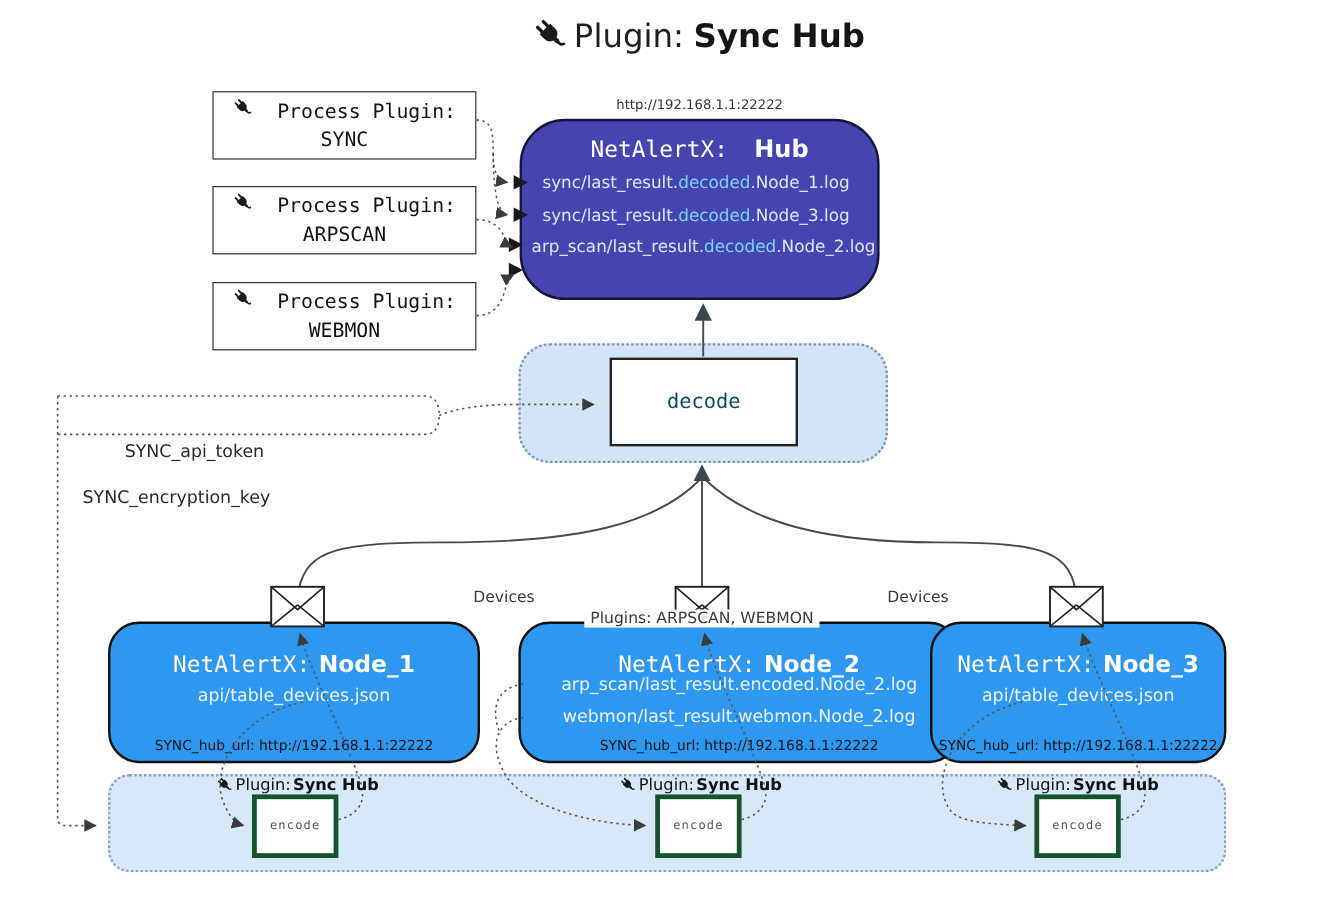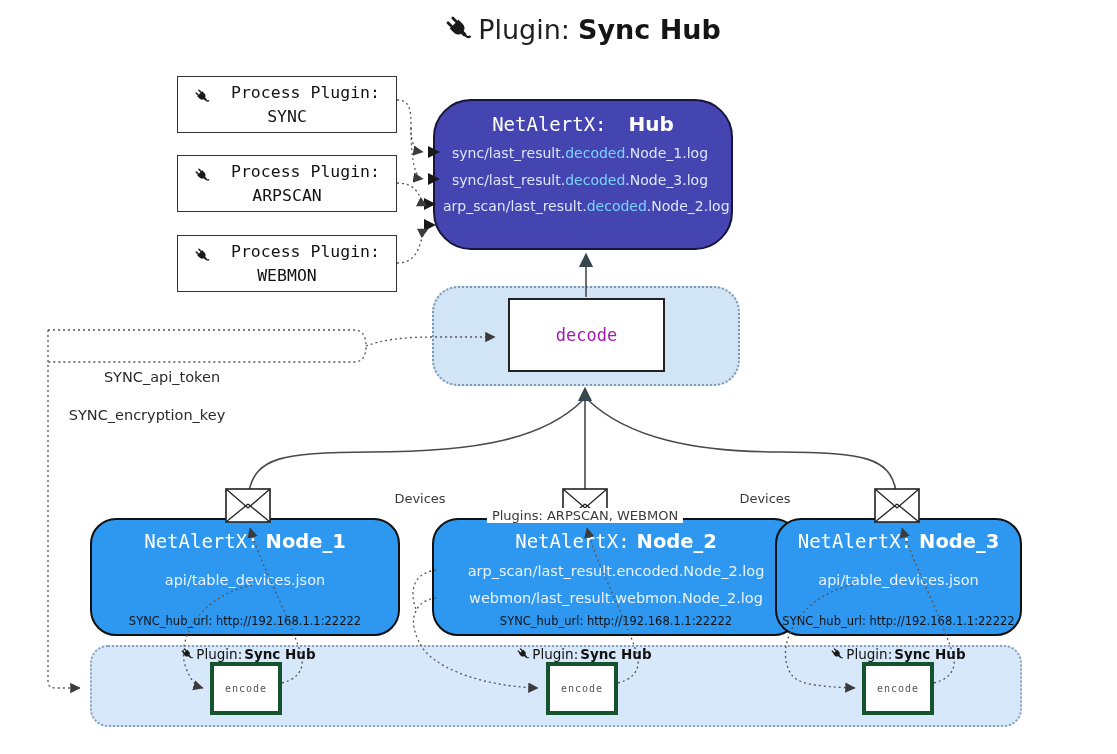--- a/index.html
+++ b/index.html
@@ -8,21 +8,21 @@
 
   
   .title{position:absolute;left:0;right:0;top:14px;text-align:center;padding-left:48px;
          font-size:27px;color:#1f1f1f;}
   .title .plug{width:30px;height:30px;vertical-align:-5px;margin-right:4px;}
   .title b{margin-left:8px;font-weight:700;color:#151515;}
 
   
   .pbox{position:absolute;left:177px;width:220px;height:57px;background:#fff;
         border:1.5px solid #333;box-sizing:border-box;padding-top:4px;}
-  .pline1{display:flex;align-items:flex-end;justify-content:center;gap:20px;
+  .pline1{display:flex;align-items:flex-start;justify-content:center;gap:20px;
           font-family:"DejaVu Sans Mono","Liberation Mono",monospace;font-size:16.5px;color:#131313;line-height:24px;}
   .pline2{text-align:center;font-family:"DejaVu Sans Mono","Liberation Mono",monospace;
           font-size:16.5px;color:#131313;line-height:24px;}
   .plug{fill:#1a1a1a;}
   .plug .cord{stroke:#1a1a1a;fill:none;}
   .plug-md{width:17px;height:17px;}
   .plug-sm{width:14px;height:14px;}
 
   
   .hub-url{position:absolute;left:433px;width:300px;top:81px;text-align:center;
@@ -34,26 +34,26 @@
   .hub-title b{font-family:"DejaVu Sans","Liberation Sans",sans-serif;font-size:20px;margin-left:22px;}
   .hrow{position:absolute;left:0;right:0;height:22px;line-height:22px;font-size:14px;
         color:#dde6fa;white-space:nowrap;}
   .hrow b{color:#7dd3fc;font-weight:400;}
 
   
   .decode-wrap{position:absolute;left:432px;top:286px;width:308px;height:100px;border-radius:26px;
                background:var(--decode-fill,#d2e5f7);border:2px dotted #7d97b2;box-sizing:border-box;}
   .decode-box{position:absolute;left:508px;top:298px;width:157px;height:74px;background:#fff;
               border:2px solid #222;box-sizing:border-box;display:flex;align-items:center;justify-content:center;
-              font-family:"DejaVu Sans Mono","Liberation Mono",monospace;font-size:17px;color:#a21caf;z-index:4;}
+              font-family:"DejaVu Sans Mono","Liberation Mono",monospace;font-size:17px;color:#0c4a6e;z-index:4;}
 
   
   .node{position:absolute;top:518px;height:118px;border-radius:26px;background:var(--node-fill,#2e97ef);
         border:2px solid #111;box-sizing:border-box;color:#fff;}
-  .node-title{margin-top:10px;text-align:center;font-family:"DejaVu Sans Mono","Liberation Mono",monospace;
+  .node-title{margin-top:22px;text-align:center;font-family:"DejaVu Sans Mono","Liberation Mono",monospace;
               font-size:19px;color:#fff;white-space:nowrap;}
   .node-title b{font-family:"DejaVu Sans","Liberation Sans",sans-serif;font-size:19.5px;margin-left:7px;}
   .node-line{position:absolute;left:0;right:0;text-align:center;font-size:14.5px;color:#e9f3fe;white-space:nowrap;}
   .node-footer{position:absolute;left:0;right:0;bottom:6px;text-align:center;font-size:11.5px;color:#101417;}
 
   
   .band{position:absolute;left:90px;top:645px;width:932px;height:82px;border-radius:18px;
         background:var(--band-fill,#d7e8fa);border:2px dotted #8aa2bd;box-sizing:border-box;}
   .ebox{position:absolute;top:662px;width:72px;height:53px;background:#fff;border:4px solid #14532d;
         box-sizing:border-box;display:flex;align-items:center;justify-content:center;z-index:4;
@@ -121,20 +121,21 @@
             <rect x="13.6" y="1.2" width="2.2" height="6" rx="1"></rect>
             <path d="M7 6.5 h10 v4.5 a5 5 0 0 1 -3.5 4.8 V18 a1.5 1.5 0 0 1 -3 0 v-2.2 A5 5 0 0 1 7 11 z"></path>
             <path class="cord" d="M12 17.5 v2.5 q0 2.2 2.6 2.6" stroke-width="1.8"></path>
           </g>
         </svg>
         <span>Process Plugin:</span>
       </div>
     <div class="pline2">WEBMON</div>
   </div>
 
+  <div class="hub-url">http://192.168.1.1:22222</div>
   <div class="hub">
     <div class="hub-title"><span>NetAlertX:</span><b>Hub</b></div>
     <div class="hrow" style="top:41px;padding-left:17px"><span>sync/last_result.</span><b>decoded</b><span>.Node_1.log</span></div>
     <div class="hrow" style="top:68px;padding-left:17px"><span>sync/last_result.</span><b>decoded</b><span>.Node_3.log</span></div>
     <div class="hrow" style="top:94px;padding-left:8px"><span>arp_scan/last_result.</span><b>decoded</b><span>.Node_2.log</span></div>
   </div>
 
   <div class="decode-wrap"></div>
   <div class="decode-box">decode</div>
 

